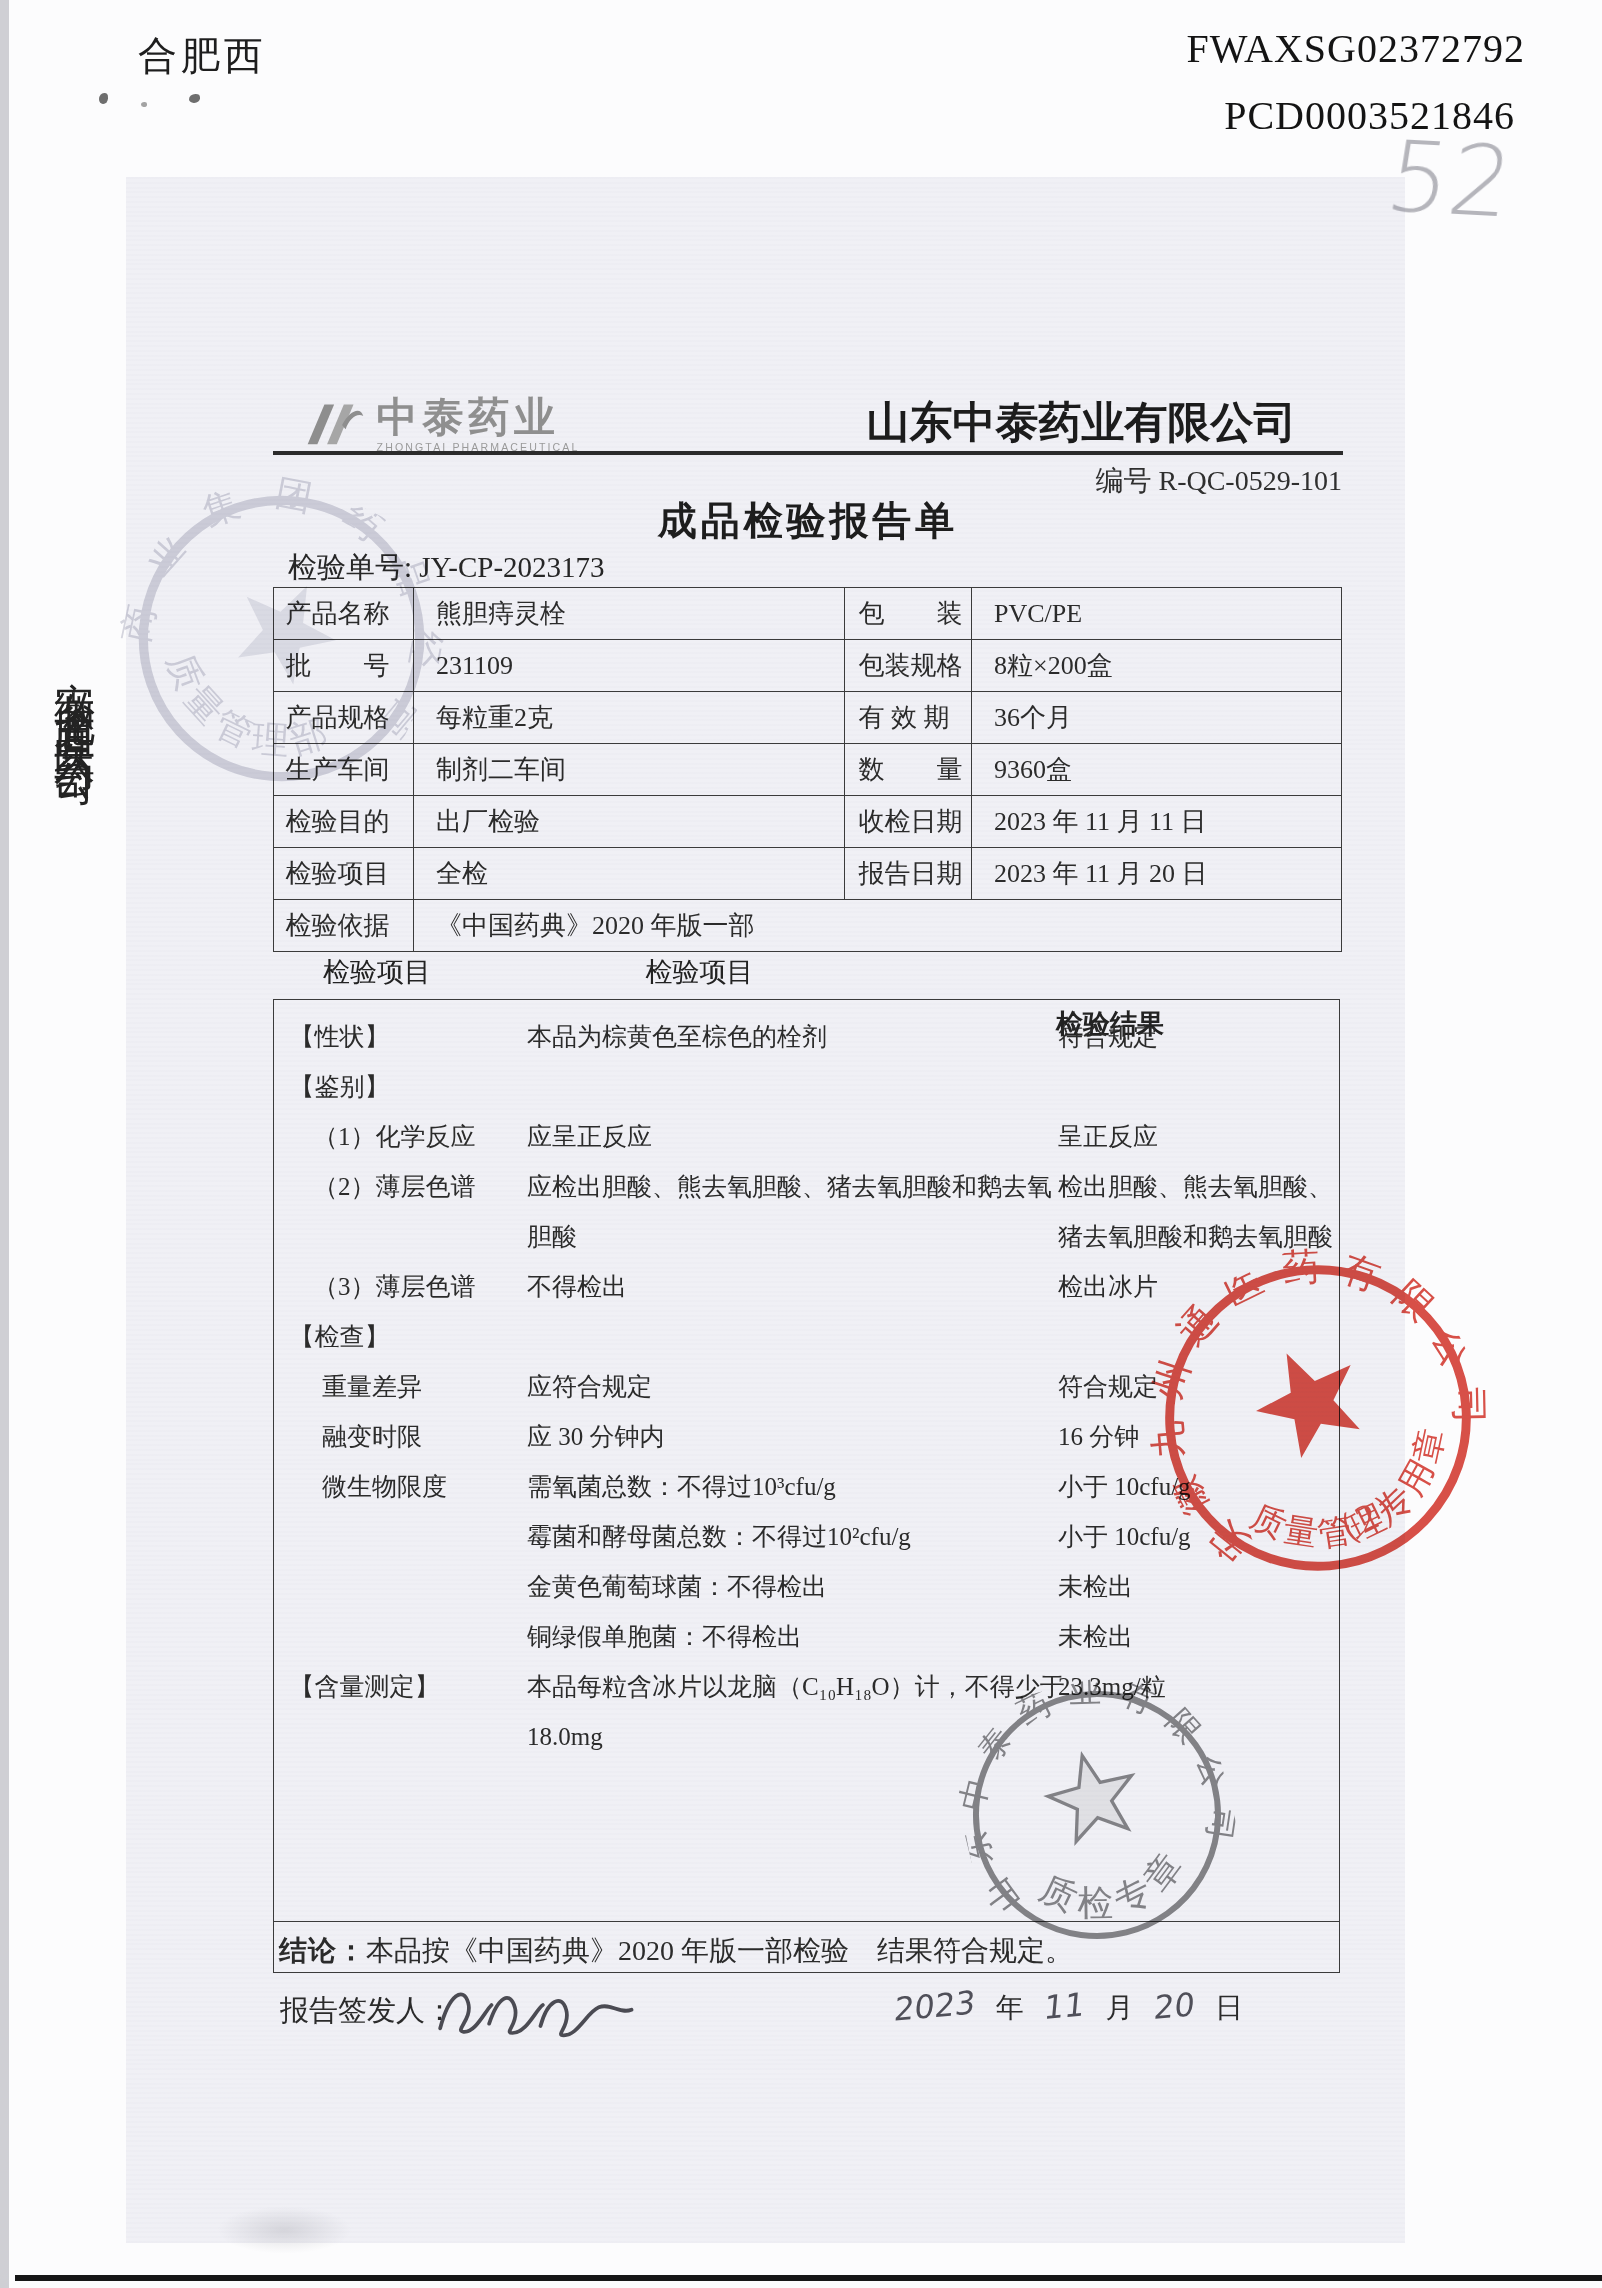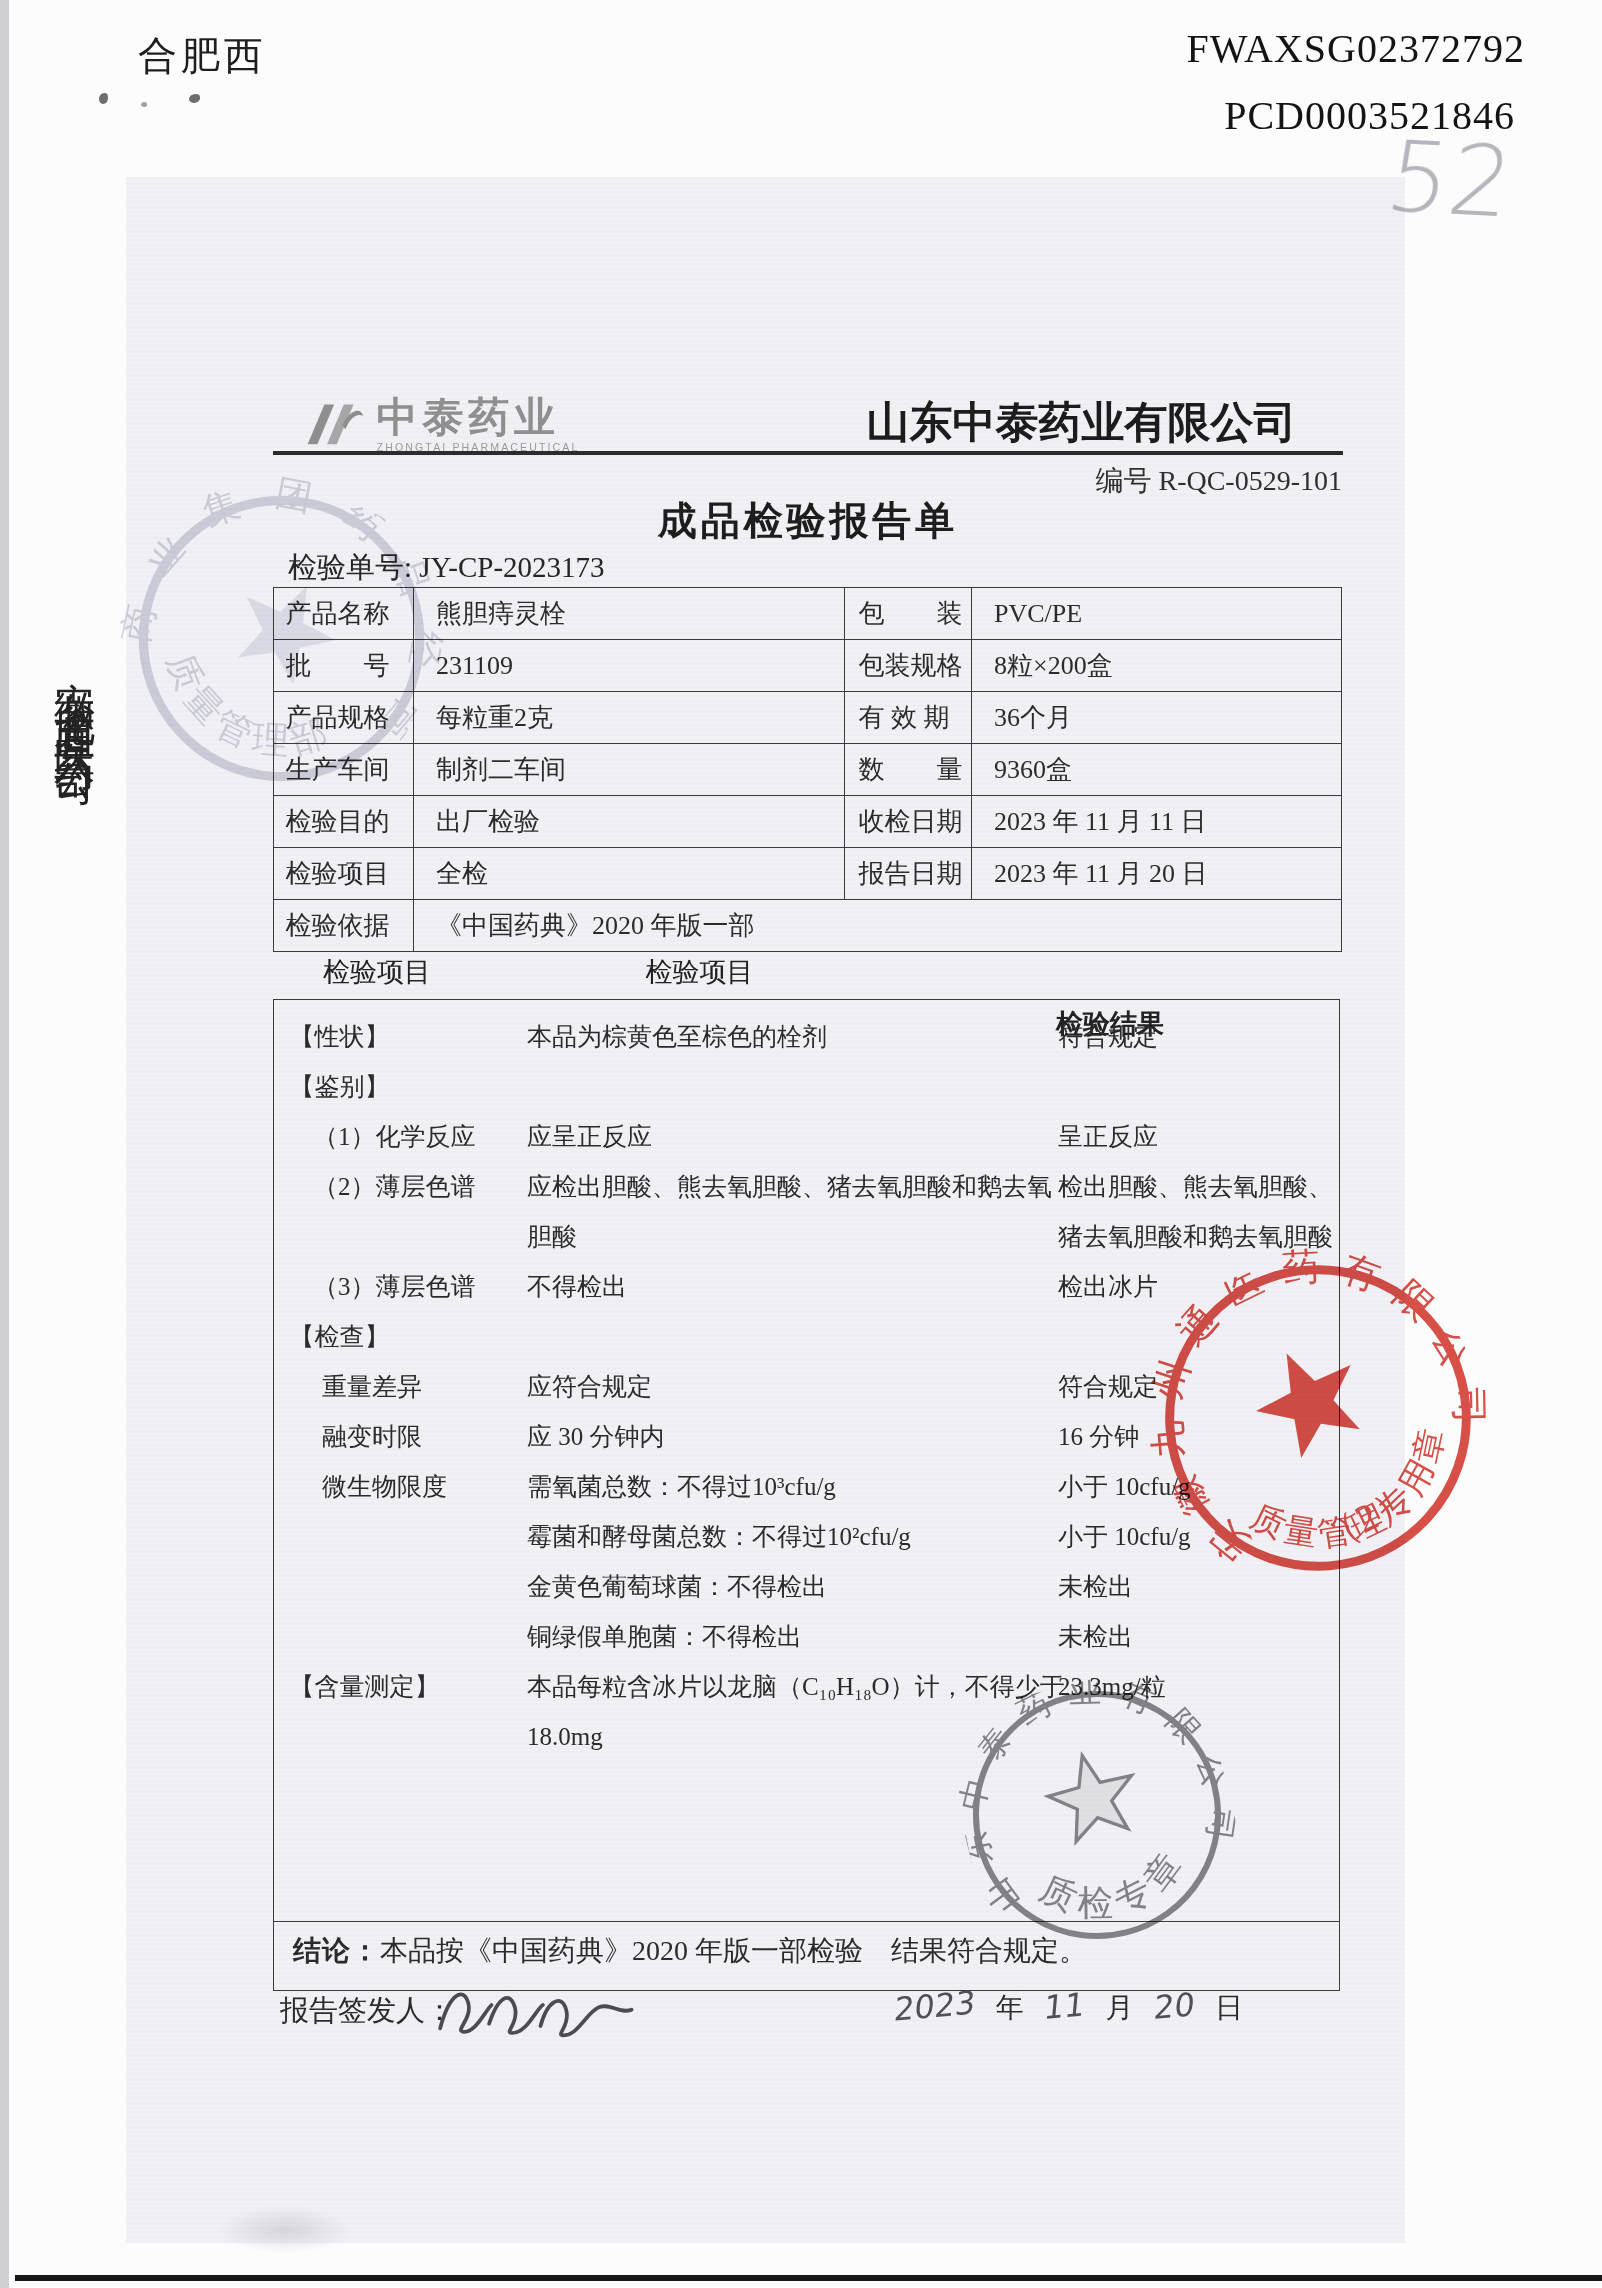--- a/index.html
+++ b/index.html
@@ -56,22 +56,22 @@
   
   .results-box{left:273px;top:999px;width:1067px;height:922px;
     border-left:1.9px solid #3b3b3b;border-right:1.9px solid #3b3b3b;border-top:1.9px solid #3b3b3b;
     padding-top:11.6px;box-sizing:border-box;}
   .res-line{display:grid;grid-template-columns:253px 531px auto;height:50px;font-size:25px;line-height:50px;font-family:Liberation Serif, serif;}
   .res-line span{white-space:nowrap;overflow:visible;}
   .r-item{padding-left:15.4px;}
   .r-item.ind-a{padding-left:39px;}
   .r-item.ind-b{padding-left:48px;}
   
-  .conclusion{left:273px;top:1921px;width:1067px;height:70px;border:1.9px solid #3b3b3b;
-    font-size:28px;line-height:58px;white-space:nowrap;padding-left:19px;box-sizing:border-box;}
+  .conclusion{left:273px;top:1921px;width:1067px;height:52px;border:1.9px solid #3b3b3b;
+    font-size:28px;line-height:58px;white-space:nowrap;padding-left:5px;box-sizing:border-box;}
   .conclusion b{font-weight:bold;letter-spacing:1px;}
   
   .signer-label{left:280px;top:1991px;font-size:29px;}
   .sig-svg{left:433px;top:1977px;}
   .date-line{left:888px;top:1987px;width:454px;font-size:28px;}
   .hw{display:inline-block;font-family:"DejaVu Sans",sans-serif;font-size:32px;color:#3a3a44;
     transform:rotate(-5deg) skewX(-10deg);opacity:.88;margin:0 5.8px;}
   .du{display:inline-block;margin:0 7.7px;}
   
   .stamp{mix-blend-mode:multiply;}

